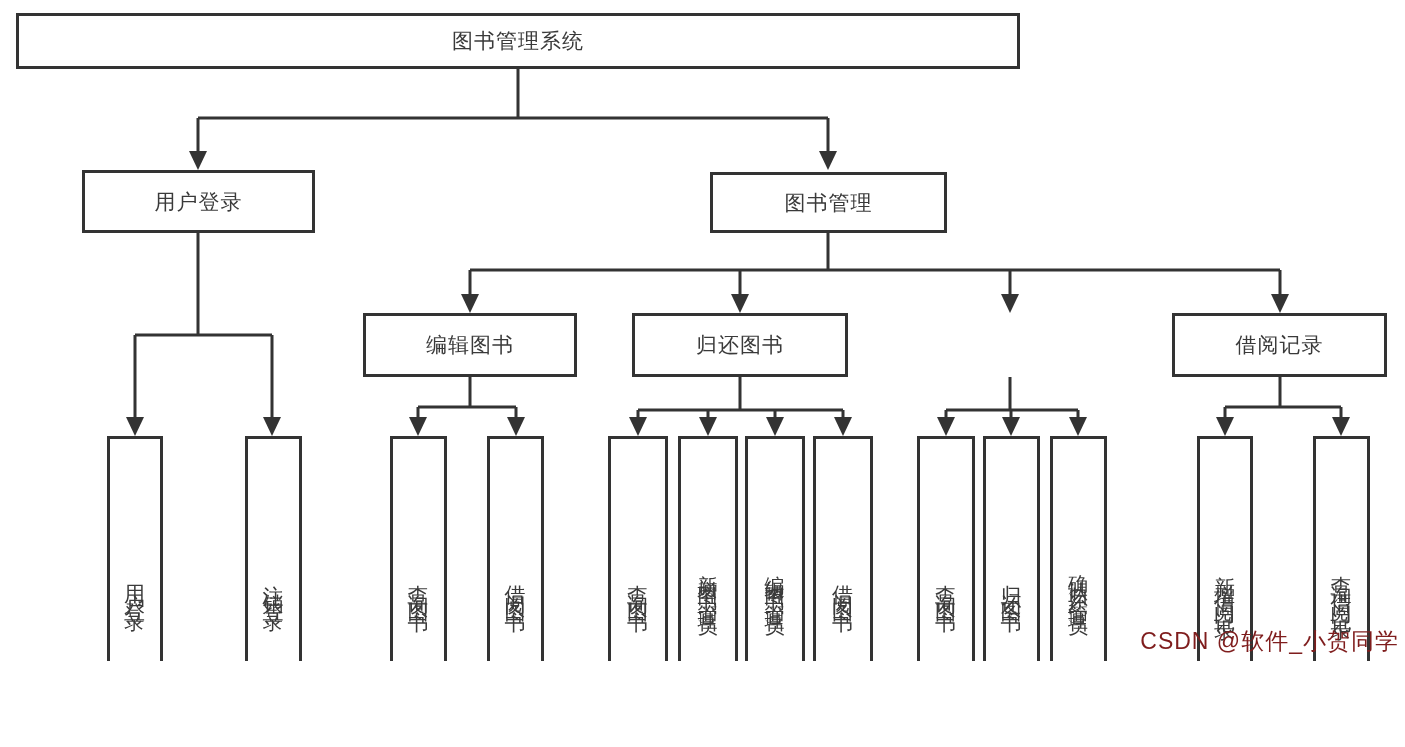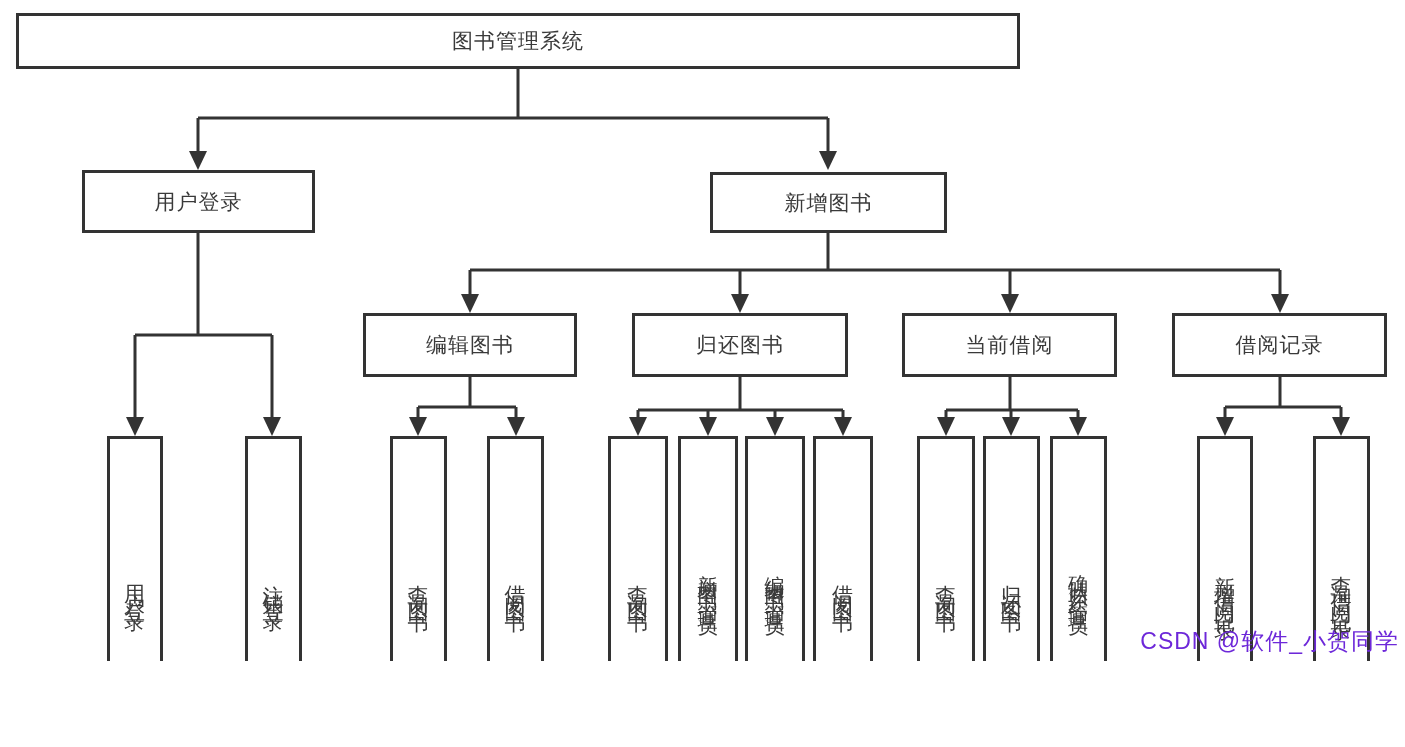--- a/index.html
+++ b/index.html
@@ -37,21 +37,21 @@
     letter-spacing: 9px;
     line-height: 1;
     white-space: nowrap;
   }
   .v-label.tight { letter-spacing: 6px; font-size: 20px; }
   #watermark {
     position: absolute;
     right: 6px;
     bottom: 4px;
     font-size: 23px;
-    color: #6d28d9;
+    color: #7f1d1d;
     letter-spacing: 1px;
     white-space: nowrap;
     z-index: 5;
   }
 </style>
 </head>
 <body>
 
 <div id="canvas">
 
@@ -99,31 +99,28 @@
   </svg>
 
   <div class="box" style="left:16px; top:13px; width:1004px; height:56px;">
     <span class="h-label">图书管理系统</span>
   </div>
 
   <div class="box" style="left:82px; top:170px; width:233px; height:63px;">
     <span class="h-label">用户登录</span>
   </div>
   <div class="box" style="left:710px; top:172px; width:237px; height:61px;">
-    <span class="h-label">新增图书</span>
+    <span class="h-label">图书管理</span>
   </div>
 
   <div class="box" style="left:363px; top:313px; width:214px; height:64px;">
     <span class="h-label">编辑图书</span>
   </div>
   <div class="box" style="left:632px; top:313px; width:216px; height:64px;">
     <span class="h-label">归还图书</span>
-  </div>
-  <div class="box" style="left:902px; top:313px; width:215px; height:64px;">
-    <span class="h-label">当前借阅</span>
   </div>
   <div class="box" style="left:1172px; top:313px; width:215px; height:64px;">
     <span class="h-label">借阅记录</span>
   </div>
 
   <div class="box" style="left:107px; top:436px; width:56px; height:299px;">
     <span class="v-label">用户登录</span>
   </div>
   <div class="box" style="left:245px; top:436px; width:57px; height:299px;">
     <span class="v-label">注销登录</span>

